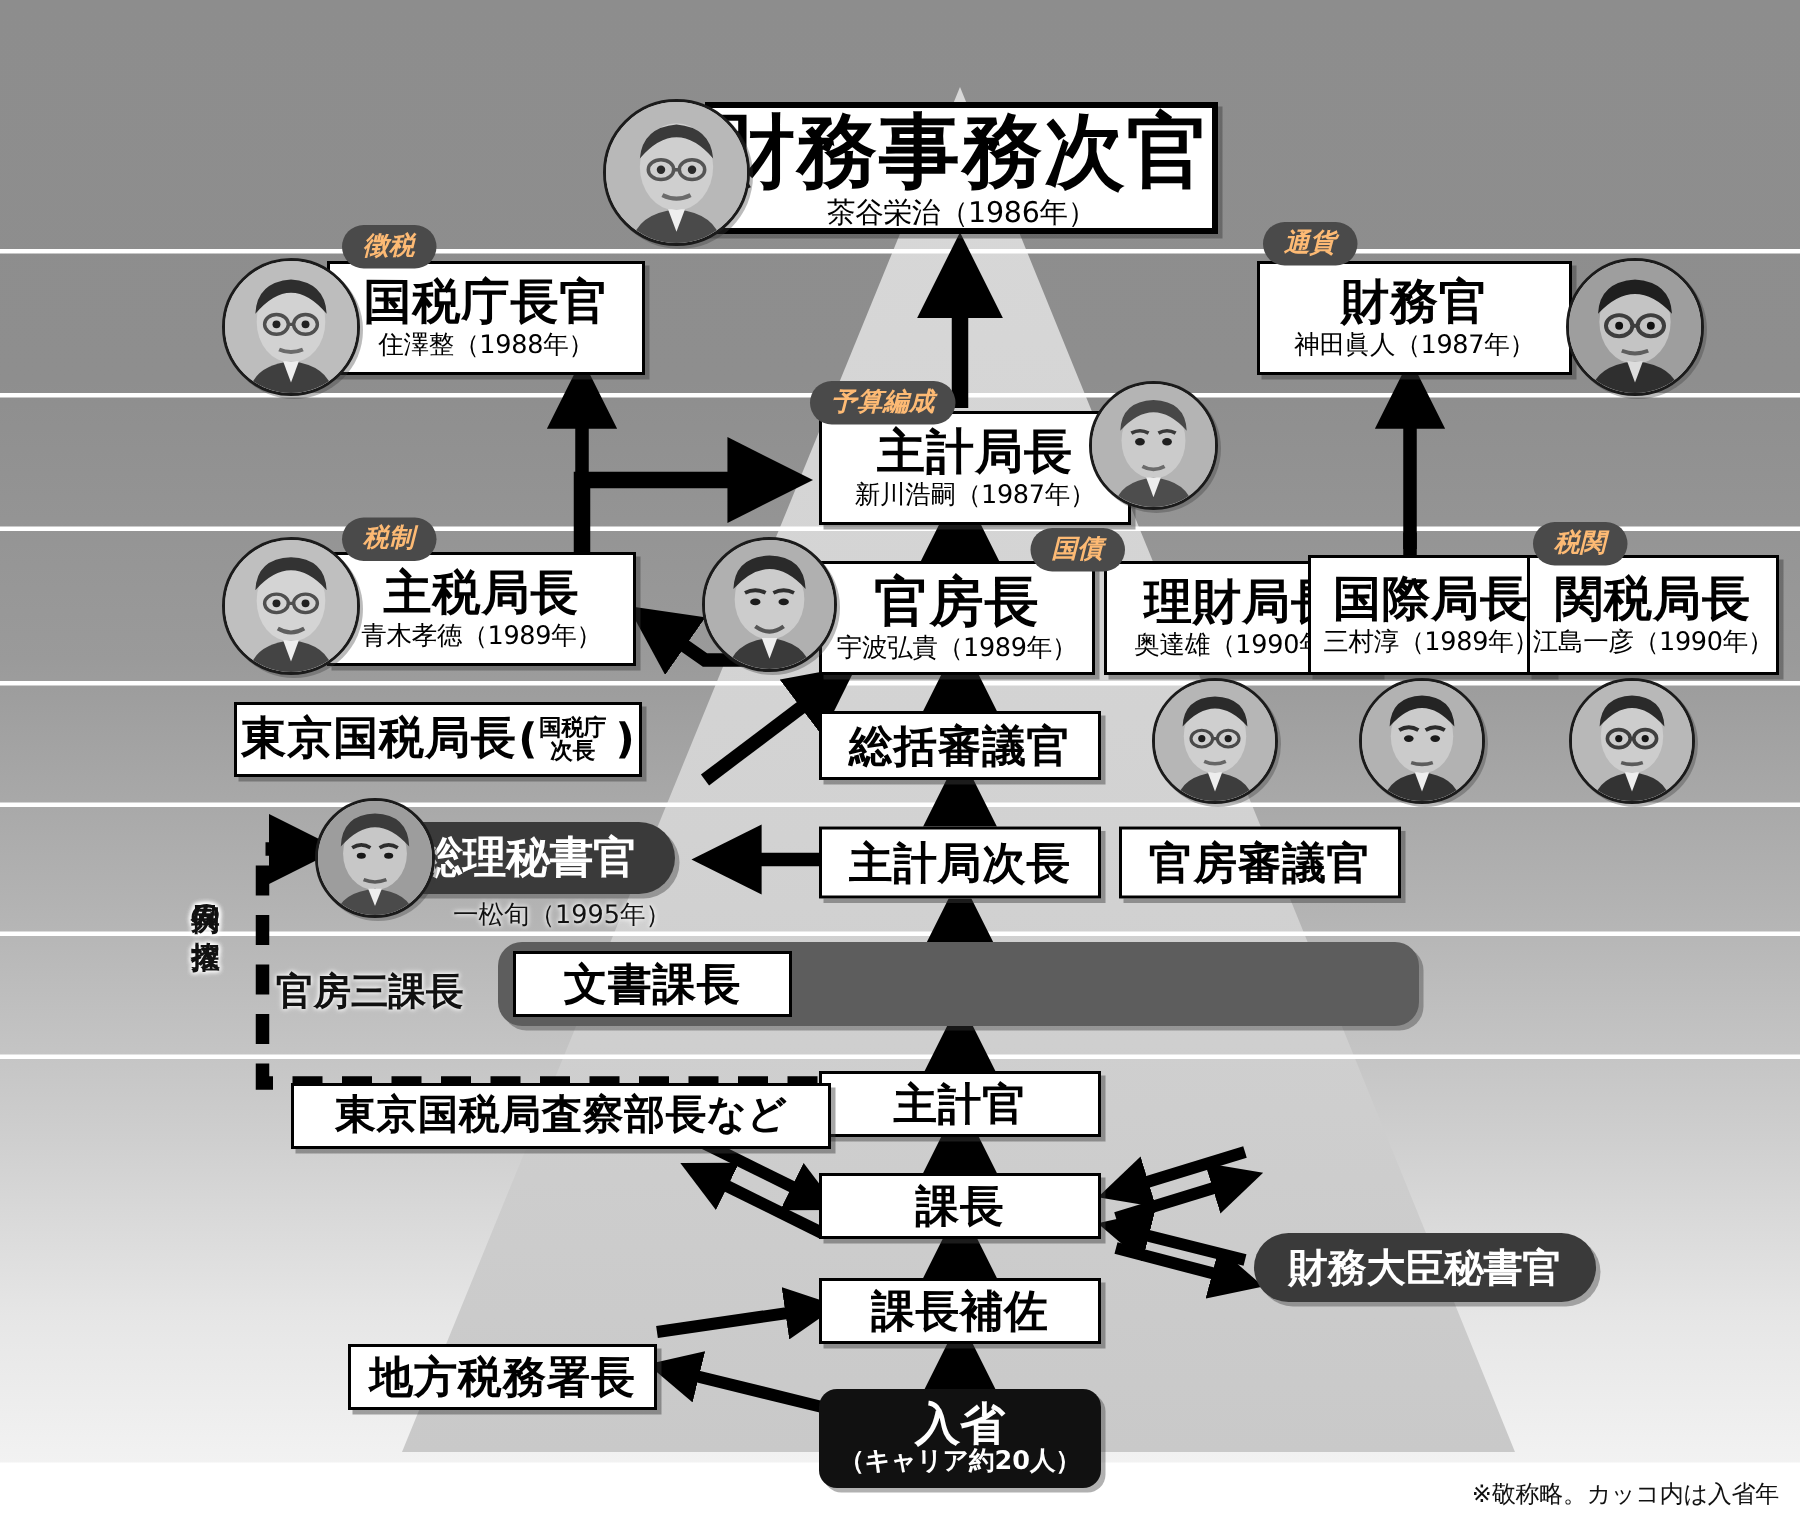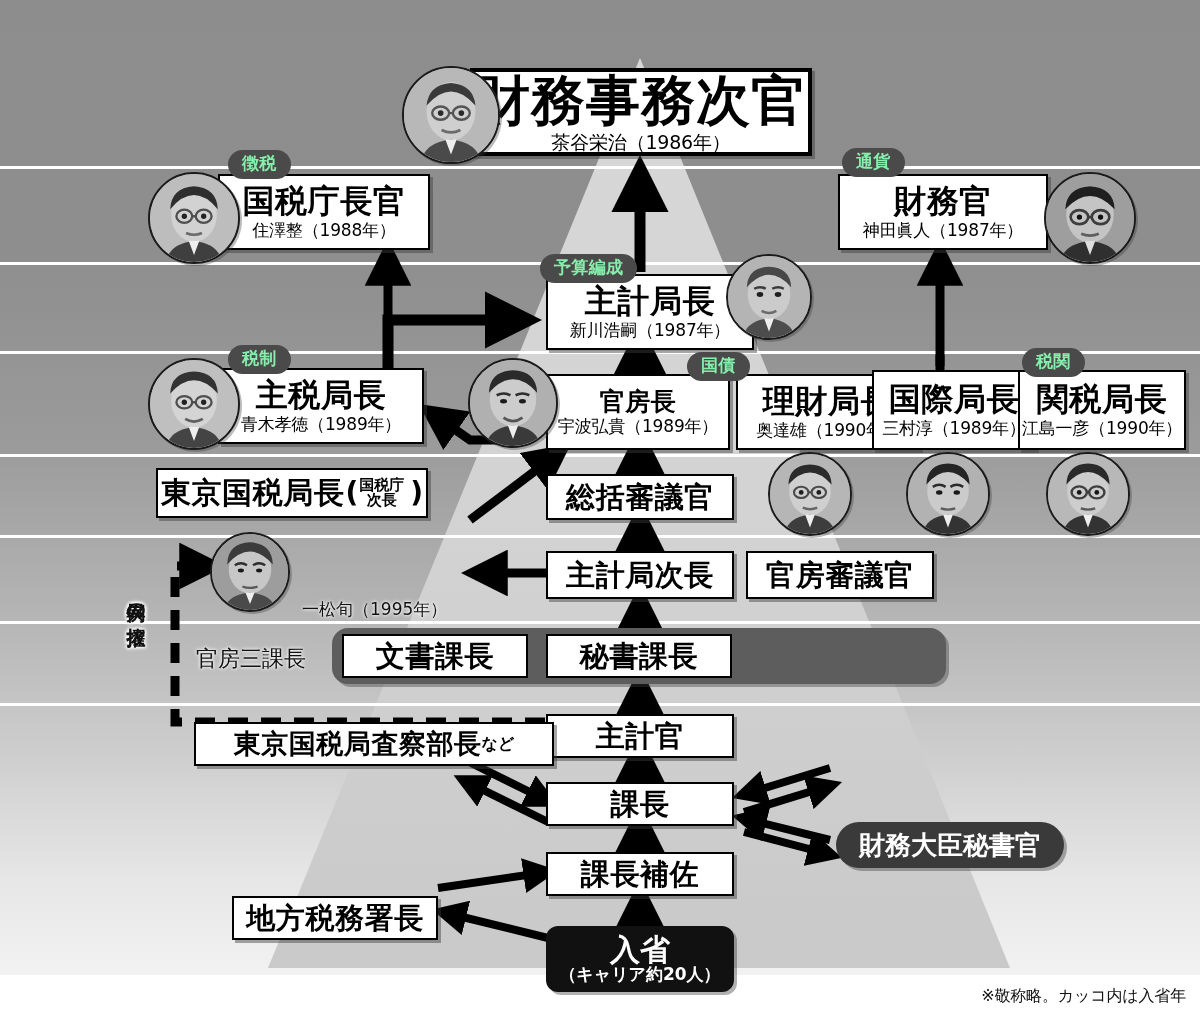--- a/index.html
+++ b/index.html
@@ -49,27 +49,28 @@
     border-radius:999px;
     display:flex;align-items:center;justify-content:center;
     font-weight:bold;
     box-shadow:3px 3px 0 rgba(60,60,60,.4);
     box-sizing:border-box;
     text-align:center;
   }
   
   .tag{
     position:absolute;
-    background:#4a4a4a;color:#86efac;
+    background:#4a4a4a;color:#fdba74;
     border-radius:999px;
     font-size:17px;font-weight:bold;
     padding:2px 14px 4px 14px;
     display:flex;align-items:center;justify-content:center;
     z-index:6;
     letter-spacing:.02em;
+    font-style:italic;
   }
 
   
   .blackbox{
     position:absolute;background:#111;color:#fff;border-radius:12px;
     display:flex;flex-direction:column;align-items:center;justify-content:center;
     box-shadow:3px 3px 0 rgba(60,60,60,.4);
     box-sizing:border-box;text-align:center;line-height:1.05;
   }
   .blackbox .ttl{font-weight:bold;}
@@ -387,21 +388,21 @@
     <div class="ttl" style="font-size:32px">主計局長</div>
     <div class="sub">新川浩嗣（1987年）</div>
   </div>
 
   <div class="box" style="left:218px;top:368px;width:206px;height:76px;z-index:5">
     <div class="ttl" style="font-size:32px">主税局長</div>
     <div class="sub">青木孝徳（1989年）</div>
   </div>
 
   <div class="box" style="left:546px;top:374px;width:184px;height:76px;z-index:5">
-    <div class="ttl" style="font-size:25px">官房長</div>
+    <div class="ttl" style="font-size:36px">官房長</div>
     <div class="sub">宇波弘貴（1989年）</div>
   </div>
 
   <div class="box" style="left:736px;top:374px;width:184px;height:76px;z-index:5">
     <div class="ttl" style="font-size:32px">理財局長</div>
     <div class="sub">奥達雄（1990年）</div>
   </div>
 
   <div class="box" style="left:872px;top:370px;width:164px;height:80px;z-index:5">
     <div class="ttl" style="font-size:32px">国際局長</div>
@@ -420,47 +421,47 @@
       <span>国税庁</span>
       <span>次長</span>
     </span>
     <span class="paren" style="font-size:28px;margin-left:6px">)</span>
   </div>
 
   <div class="box" style="left:546px;top:474px;width:188px;height:46px;z-index:5">
     <div class="ttl" style="font-size:29px">総括審議官</div>
   </div>
 
+  <div class="pill" style="left:254px;top:548px;width:196px;height:48px;font-size:29px;z-index:5">
+    <span>総理秘書官</span>
+  </div>
   <div class="plainlabel" style="left:302px;top:598px;font-size:17px;font-weight:normal">一松旬（1995年）</div>
 
   <div class="box" style="left:546px;top:551px;width:188px;height:48px;z-index:5">
     <div class="ttl" style="font-size:29px">主計局次長</div>
   </div>
 
   <div class="box" style="left:746px;top:551px;width:188px;height:48px;z-index:5">
     <div class="ttl" style="font-size:29px">官房審議官</div>
   </div>
 
   <div id="threegroup" style="left:332px;top:628px;width:614px;height:56px;z-index:4"></div>
-  <div class="plainlabel" style="left:196px;top:644px;font-weight:normal;font-size:22px">官房三課長</div>
+  <div class="plainlabel" style="left:184px;top:644px;font-weight:bold;font-size:25px">官房三課長</div>
 
   <div class="box" style="left:342px;top:634px;width:186px;height:44px;z-index:5;box-shadow:none">
     <div class="ttl" style="font-size:29px">文書課長</div>
   </div>
-  <div class="box" style="left:546px;top:634px;width:186px;height:44px;z-index:5;box-shadow:none">
-    <div class="ttl" style="font-size:29px">秘書課長</div>
-  </div>
 
   <div class="box" style="left:546px;top:714px;width:188px;height:44px;z-index:5">
     <div class="ttl" style="font-size:29px">主計官</div>
   </div>
 
   <div class="box" style="left:194px;top:722px;width:360px;height:44px;flex-direction:row;z-index:5">
     <span class="ttl" style="font-size:27px">東京国税局査察部長</span>
-    <span class="nsmall" style="font-size:16px">など</span>
+    <span class="nsmall" style="font-size:26px">など</span>
   </div>
 
   <div class="box" style="left:546px;top:782px;width:188px;height:44px;z-index:5">
     <div class="ttl" style="font-size:29px">課長</div>
   </div>
 
 
   <div class="pill" style="left:836px;top:822px;width:228px;height:46px;font-size:26px;z-index:5">
     <span>財務大臣秘書官</span>
   </div>

